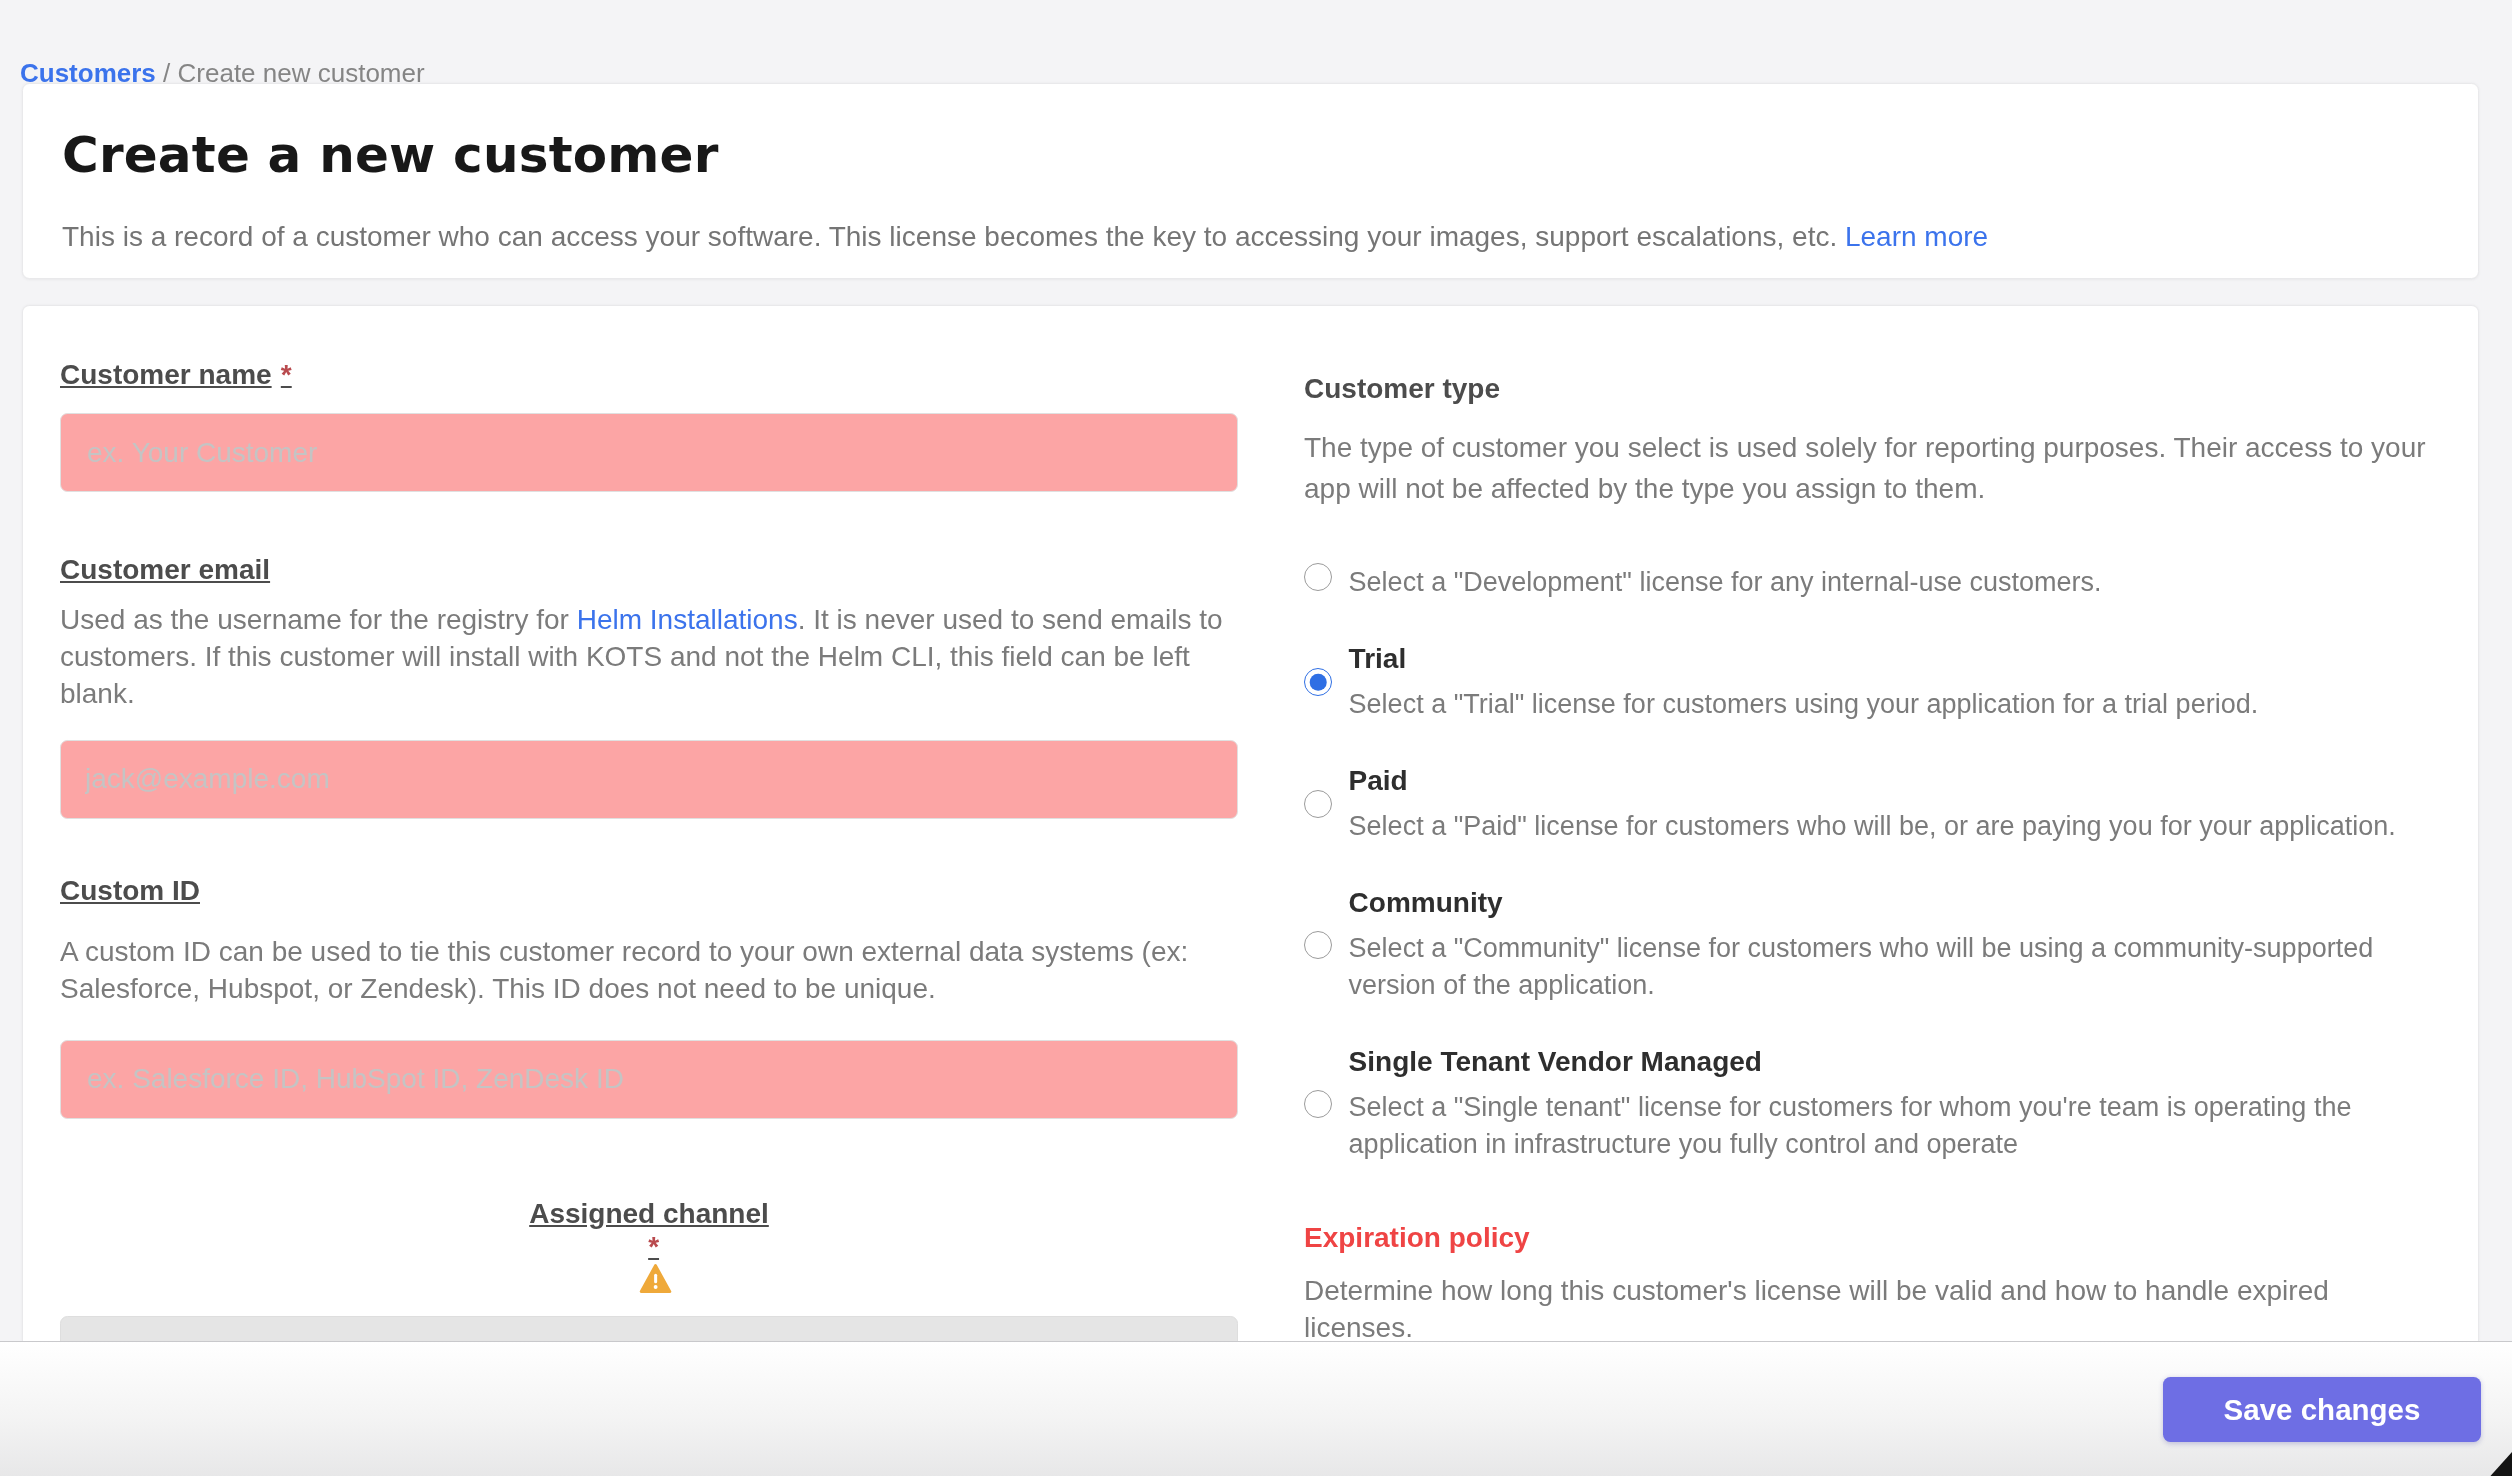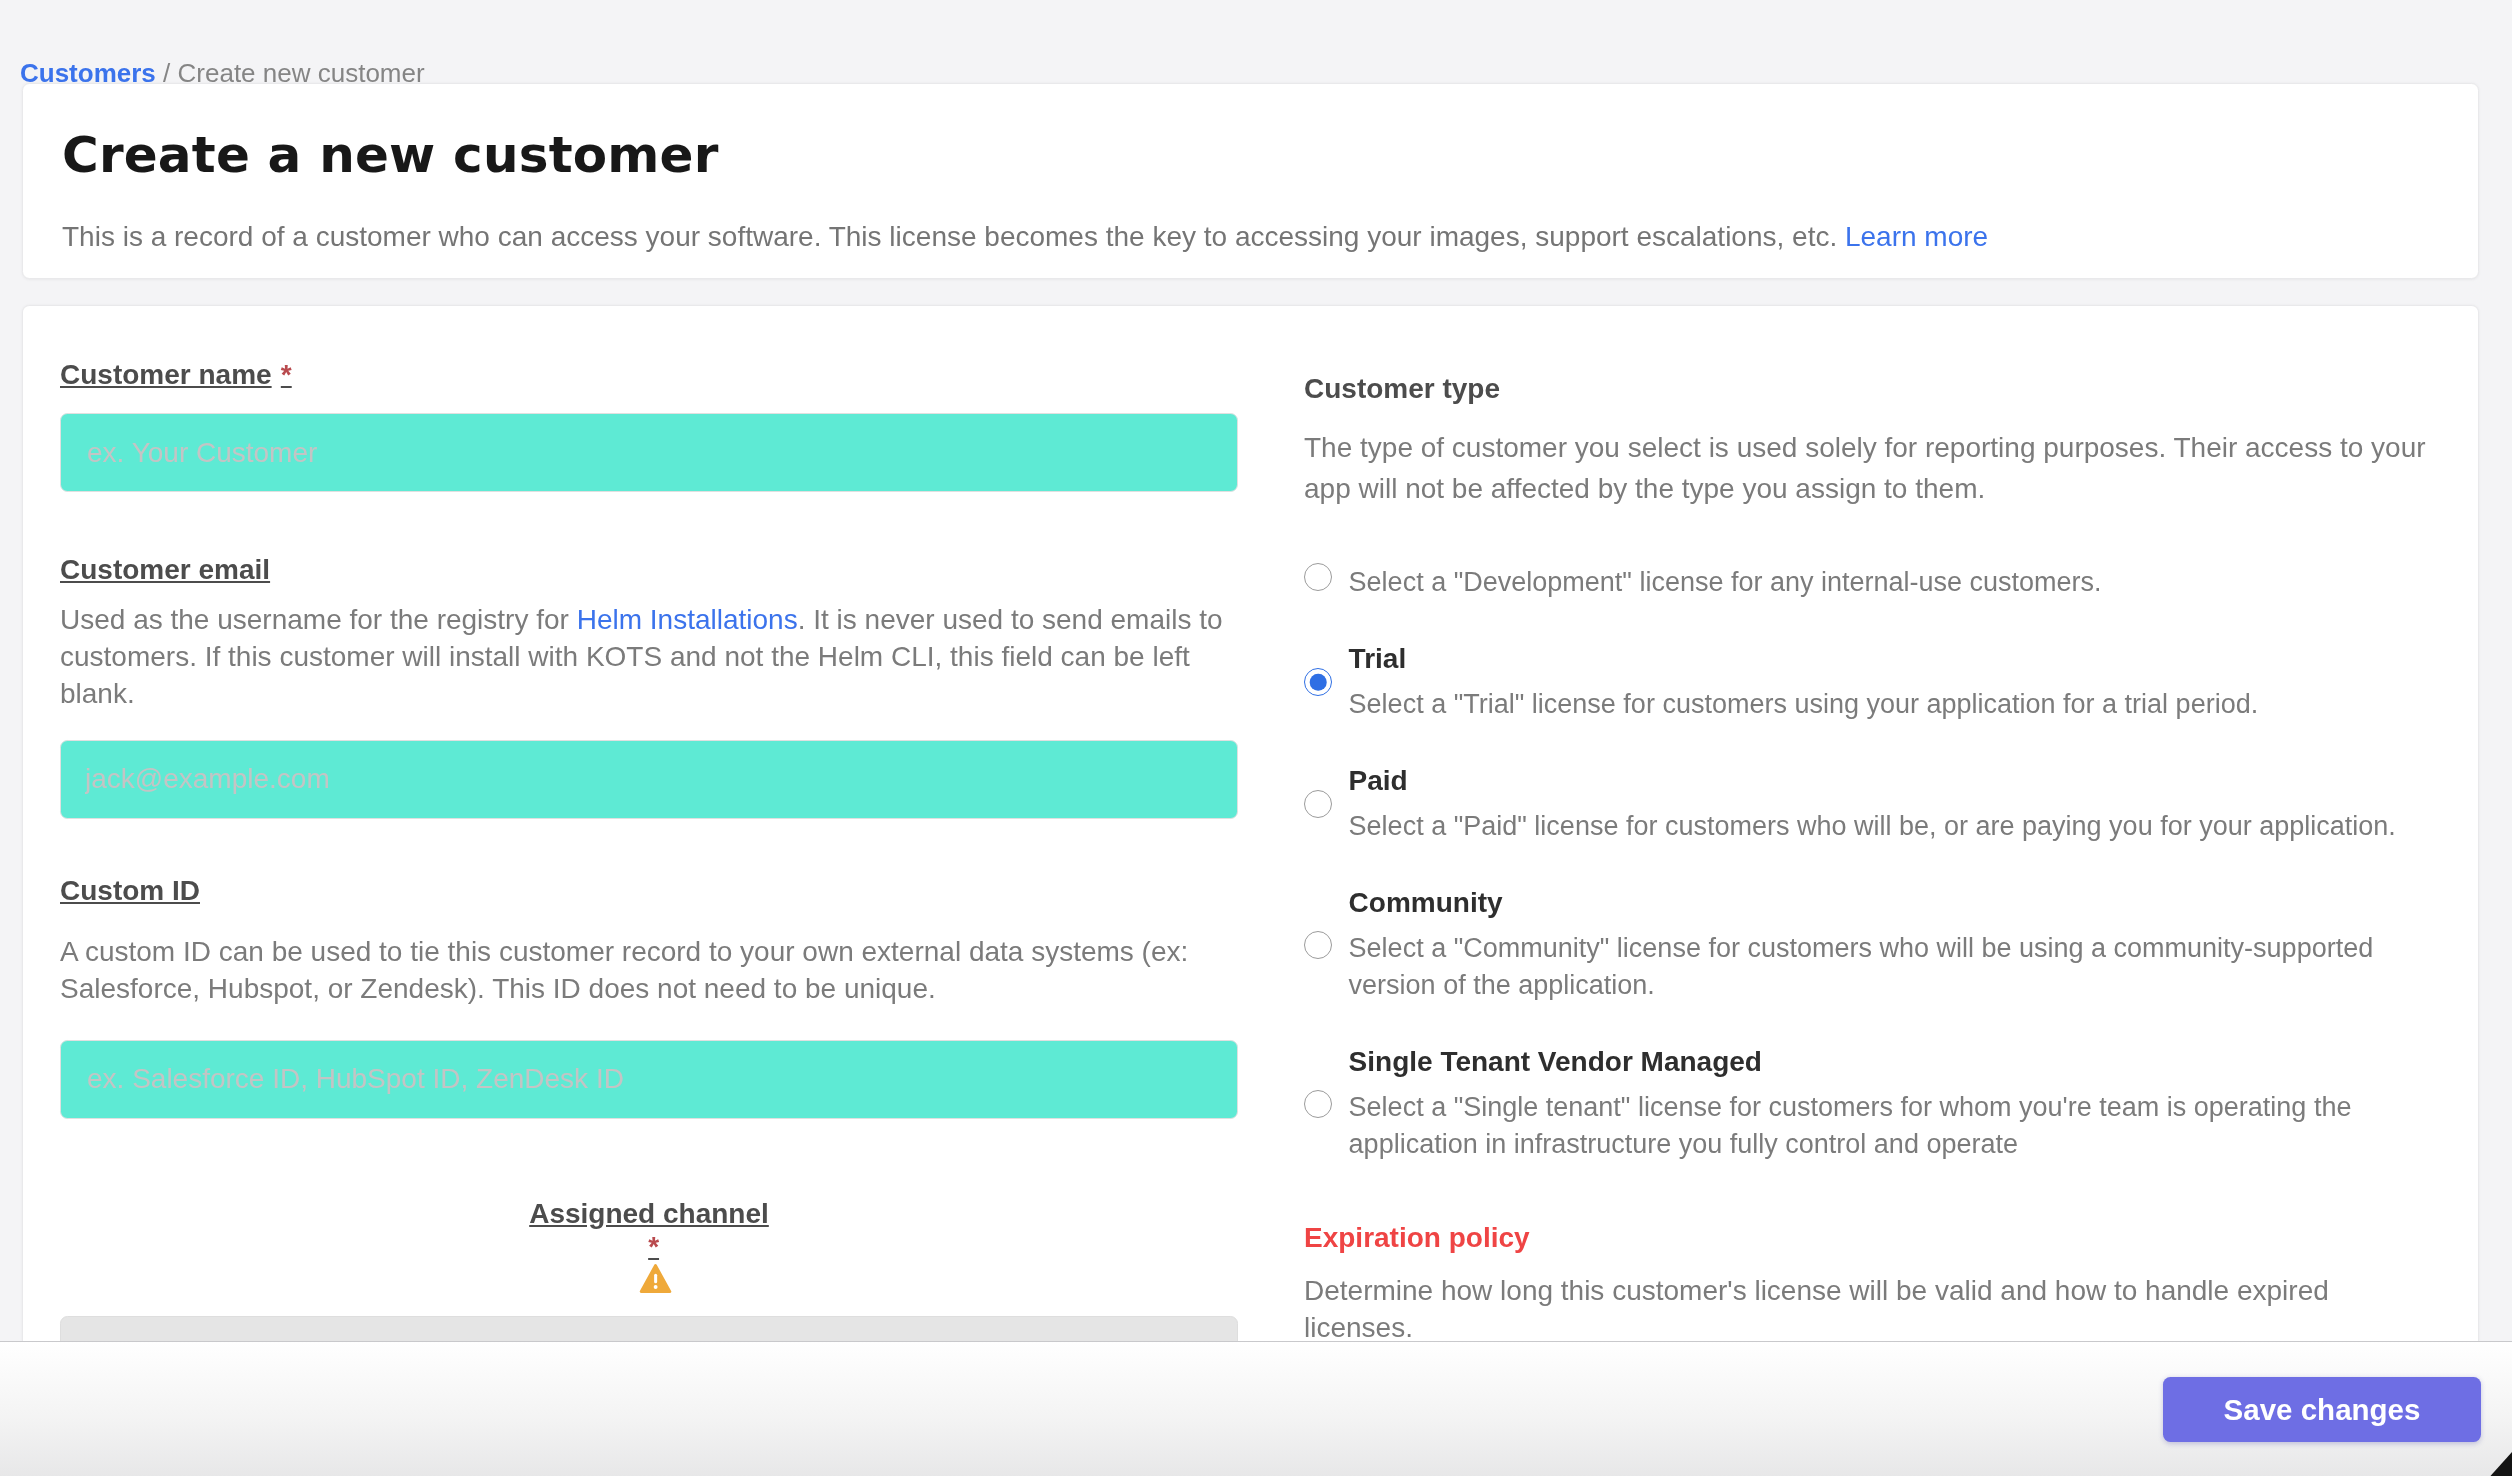--- a/index.html
+++ b/index.html
@@ -45,21 +45,21 @@
   .req { color:#b94a4e; margin-left:9.2px; font-weight:700; }
   .warn-icon { margin-left:13px; display:inline-flex; }
 
   .desc { font-size:28px; color:#7b7b7b; line-height:37px; }
 
   .text-input {
     display:block; width:100%; height:79px; margin-top:22px;
     border:1.4px solid #e0e0e0; border-radius:7.4px;
     font-size:28px; color:#3c3c3c; padding:0 26px;
     font-family:"Liberation Sans","DejaVu Sans",sans-serif;
-    outline:none; background:#5eead4;
+    outline:none; background:#fca5a5;
   }
   .text-input::placeholder { color:#c4c4c4; }
 
   .select-box {
     margin-top:22px; height:83px; width:100%;
     border:1.4px solid #dedede; border-radius:7.4px;
     display:flex; align-items:center; justify-content:space-between;
     padding:0 26px; font-size:28px; color:#4a4a4a; cursor:pointer; background:#e5e5e5;
   }
 

